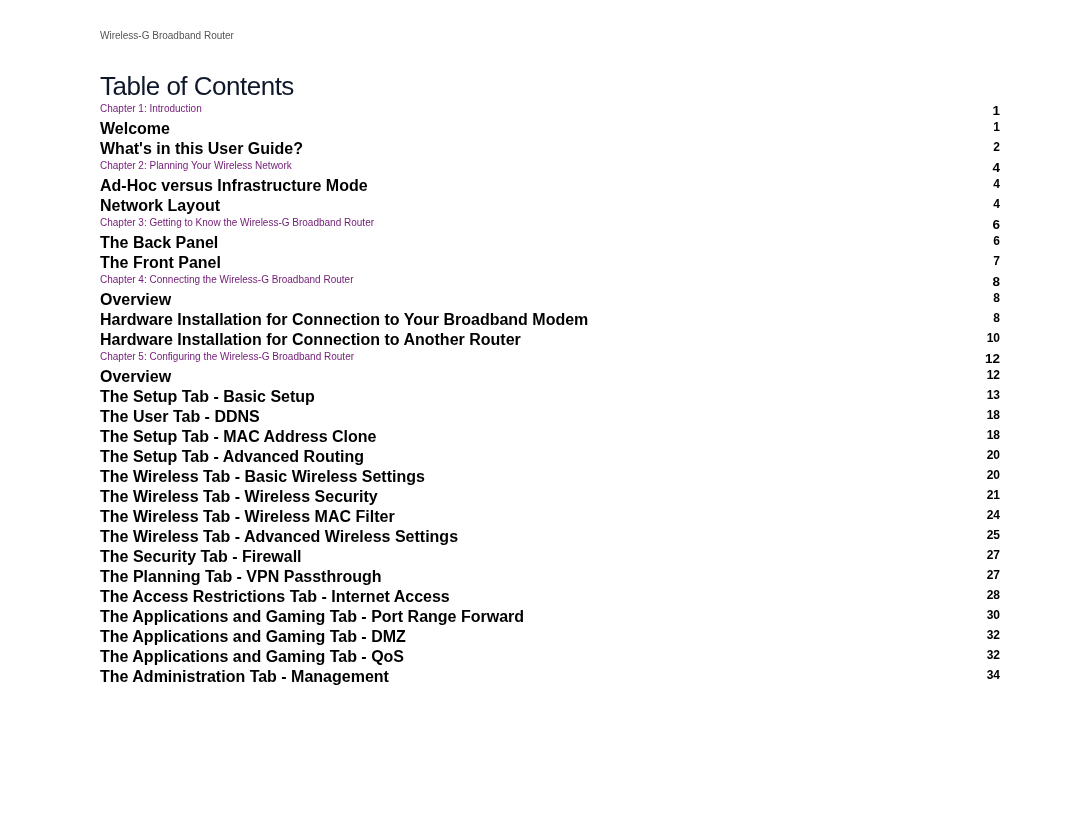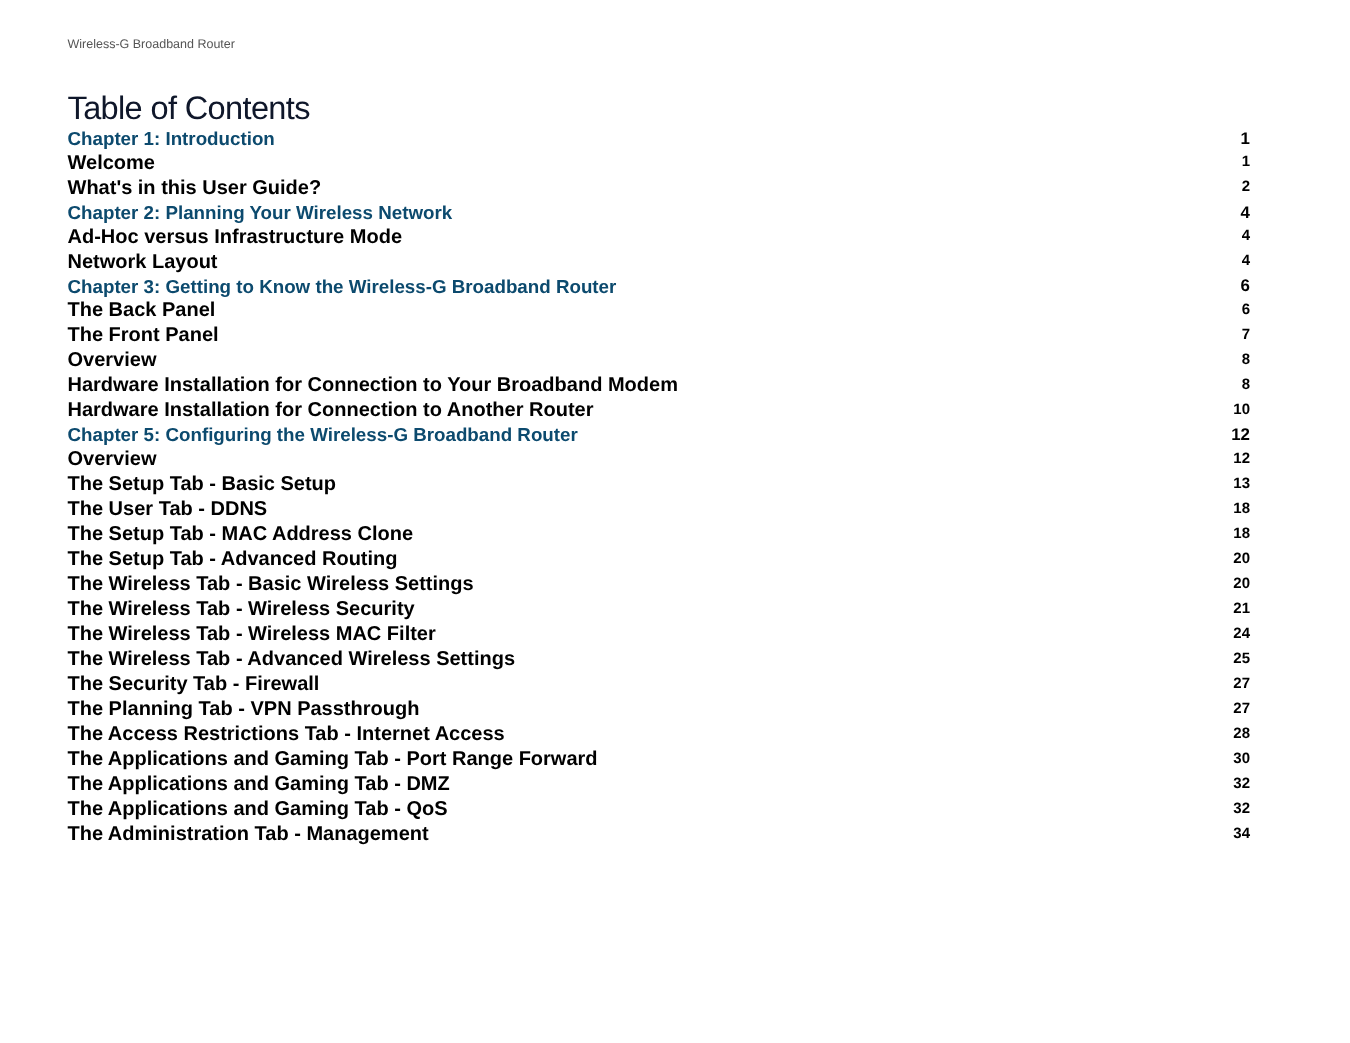--- a/index.html
+++ b/index.html
@@ -11,21 +11,21 @@
     body {
       background: #ffffff;
       font-family: Arial, Helvetica, sans-serif;
       font-size: 13px;
       color: #000000;
       width: 1080px;
       min-height: 834px;
     }
 
     .page {
-      padding: 30px 80px 40px 54px;
+      padding: 30px 80px 40px 100px;
       max-width: 1080px;
     }
 
     .header-label {
       font-size: 10px;
       color: #555;
       margin-bottom: 30px;
       font-weight: normal;
     }
 
@@ -45,23 +45,23 @@
       padding: 1px 0;
       vertical-align: top;
     }
 
     .chapter-row td {
       padding-top: 10px;
       padding-bottom: 2px;
     }
 
     .chapter-title {
-      font-size: 15px;
-      font-weight: bold;
-      color: #0c4a6e;
+      font-size: 10px;
+      font-weight: normal;
+      color: #701a75;
     }
 
     .chapter-num {
       font-size: 13.5px;
       font-weight: bold;
       color: #000;
       text-align: right;
       white-space: nowrap;
       padding-left: 10px;
     }
@@ -120,20 +120,24 @@
           <td class="chapter-num">6</td>
         </tr>
         <tr>
           <td class="sub-title">The Back Panel</td>
           <td class="sub-num">6</td>
         </tr>
         <tr>
           <td class="sub-title">The Front Panel</td>
           <td class="sub-num">7</td>
         </tr>
+        <tr class="chapter-row">
+          <td class="chapter-title">Chapter 4: Connecting the Wireless-G Broadband Router</td>
+          <td class="chapter-num">8</td>
+        </tr>
         <tr>
           <td class="sub-title">Overview</td>
           <td class="sub-num">8</td>
         </tr>
         <tr>
           <td class="sub-title">Hardware Installation for Connection to Your Broadband Modem</td>
           <td class="sub-num">8</td>
         </tr>
         <tr>
           <td class="sub-title">Hardware Installation for Connection to Another Router</td>

